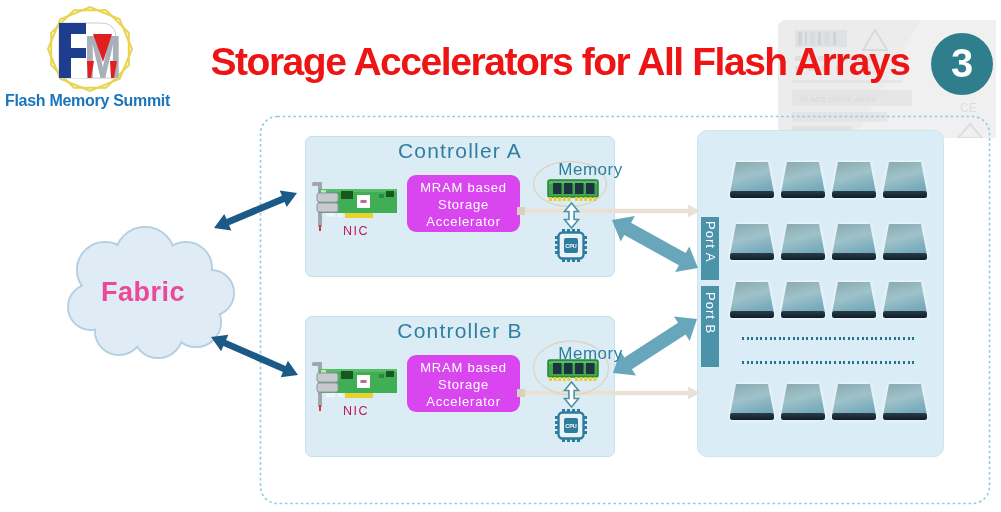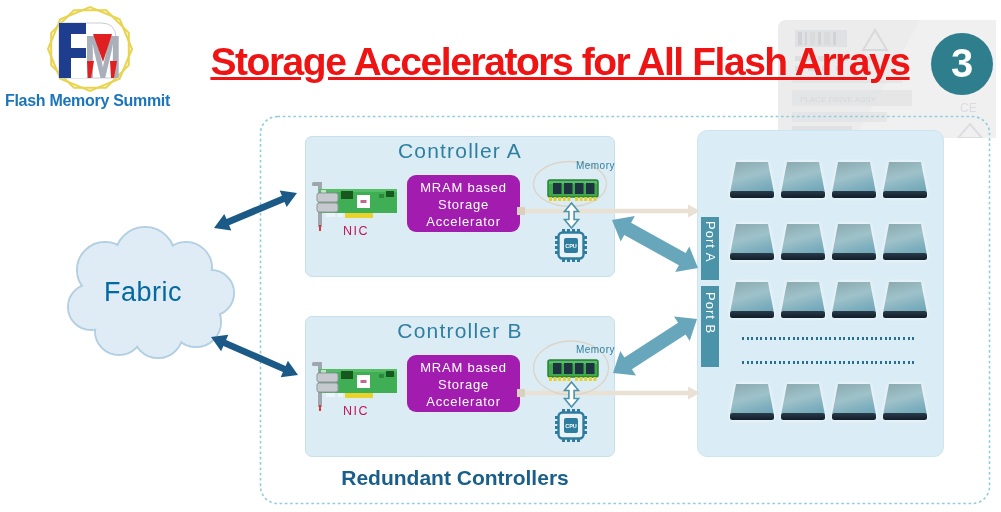--- a/index.html
+++ b/index.html
@@ -1,27 +1,27 @@
 <!DOCTYPE html>
 <html><head>
 <meta charset="utf-8">
 <style>
 html,body{margin:0;padding:0;}
 body{width:1001px;height:512px;background:#fff;font-family:"Liberation Sans",sans-serif;overflow:hidden;}
 .page{position:absolute;top:0;left:0;width:1001px;height:512px;}
 .abs{position:absolute;}
-.title{left:195px;top:40px;width:730px;text-align:center;font-weight:bold;font-size:39px;color:#ee1414;letter-spacing:-1.45px;white-space:nowrap;text-decoration:underline;}
+.title{left:195px;top:40px;width:730px;text-align:center;font-weight:bold;font-size:39px;color:#ee1414;letter-spacing:-1.45px;white-space:nowrap;}
 .badge{left:931px;top:33px;width:62px;height:62px;border-radius:50%;background:#2f7e8e;color:#fdfefe;font-weight:bold;font-size:40px;text-align:center;line-height:60px;}
 
 .ssdbox{left:697px;top:130px;width:247px;height:327px;background:#daecf5;border:1px solid #cde5f0;border-radius:10px;box-sizing:border-box;}
 .ctrl{left:305px;width:310px;height:141px;background:#dcecf4;border:1px solid #c6e0ec;border-radius:7px;box-sizing:border-box;}
 .ctrltitle{width:310px;text-align:center;font-size:21px;color:#2e7fa0;letter-spacing:1.2px;}
-.mram{left:407px;width:113px;height:57px;background:#a21caf;border-radius:9px;color:#fff;font-size:13px;text-align:center;line-height:1.3;padding-top:5px;box-sizing:border-box;letter-spacing:0.8px;}
+.mram{left:407px;width:113px;height:57px;background:#d946ef;border-radius:9px;color:#fff;font-size:13px;text-align:center;line-height:1.3;padding-top:5px;box-sizing:border-box;letter-spacing:0.8px;}
 .niclabel{left:312px;width:88px;text-align:center;font-size:12.5px;color:#be185d;letter-spacing:1.5px;}
-.memlabel{left:542px;width:73px;text-align:right;font-size:10px;color:#2e7fa0;letter-spacing:0.5px;}
+.memlabel{left:554px;width:73px;text-align:center;font-size:17px;color:#2e7fa0;letter-spacing:0.5px;}
 .portbox{left:701px;width:18px;background:#4a93a9;color:#fff;font-size:13px;text-align:center;}
 .portbox span{writing-mode:vertical-rl;display:inline-block;letter-spacing:1px;}
 .botlabel{top:466px;font-weight:bold;font-size:21px;color:#195f8a;text-align:center;}
 .dotline{height:3px;background-image:repeating-linear-gradient(90deg,#29708f 0,#29708f 2px,rgba(0,0,0,0) 2px,rgba(0,0,0,0) 4.6px);}
 .ssdrow{display:flex;gap:7px;}
 .ssd{position:relative;width:44px;height:36px;filter:drop-shadow(0 0 2px rgba(255,255,255,0.9));}
 .ssd .cap{position:absolute;top:0;left:0;width:44px;height:31px;background:linear-gradient(165deg,#8aa8ae 0%,#9fc2ca 45%,#82b1bf 72%,#69a3b7 100%);-webkit-clip-path:polygon(6px 0,38px 0,44px 31px,0 31px);clip-path:polygon(6px 0,38px 0,44px 31px,0 31px);}
 .ssd .base{position:absolute;bottom:0;left:0;width:44px;height:7px;background:linear-gradient(180deg,#2a3b49,#101d2a);border-radius:2.5px;}
 </style>
 </head>
@@ -348,20 +348,19 @@
 
   <polygon points="612.0,220.0 620.7,241.4 624.3,234.9 678.9,265.3 675.2,271.9 698.0,268.0 689.3,246.6 685.7,253.1 631.1,222.7 634.8,216.1" fill="#5ba0b5" opacity="0.92"></polygon>
   <polygon points="613.0,373.0 636.0,375.5 631.9,369.2 685.6,334.6 689.7,340.9 697.0,319.0 674.0,316.5 678.1,322.8 624.4,357.4 620.3,351.1" fill="#5ba0b5" opacity="0.92"></polygon>
 </svg>
 
 <div class="abs niclabel" style="top:224px;">NIC</div>
 <div class="abs niclabel" style="top:404px;">NIC</div>
 <div class="abs memlabel" style="top:160px;">Memory</div>
 <div class="abs memlabel" style="top:344px;">Memory</div>
 
-<div class="abs" style="left:58px;top:277px;width:170px;text-align:center;font-weight:normal;font-size:27px;color:#0369a1;letter-spacing:0.5px;">Fabric</div>
+<div class="abs" style="left:58px;top:277px;width:170px;text-align:center;font-weight:bold;font-size:27px;color:#ec4899;letter-spacing:0.5px;">Fabric</div>
 
 <div class="abs portbox" style="top:217px;height:63px;"><span style="margin-top:4px;">Port A</span></div>
 <div class="abs portbox" style="top:286px;height:81px;"><span style="margin-top:6px;">Port B</span></div>
 
-<div class="abs botlabel" style="left:300px;width:310px;">Redundant Controllers</div>
 
 </div>
 
 </body></html>

